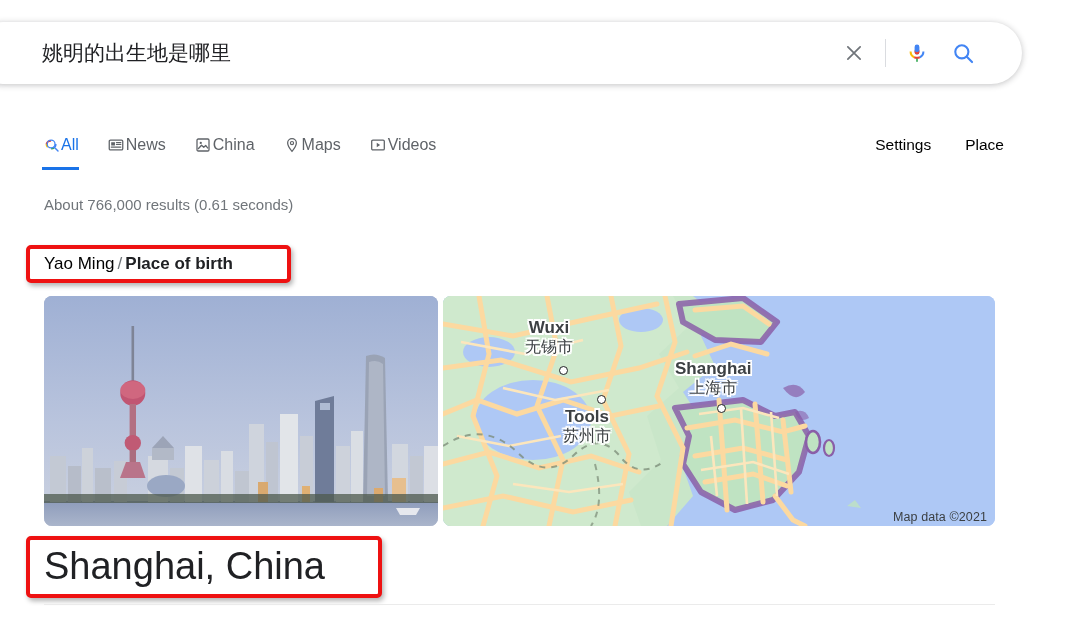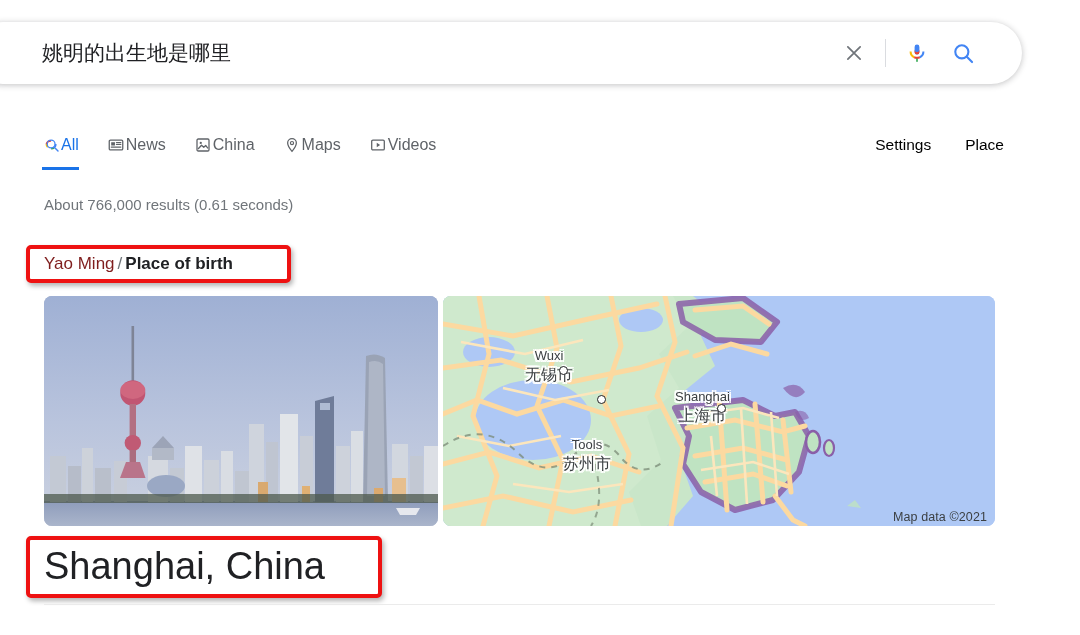--- a/index.html
+++ b/index.html
@@ -106,21 +106,21 @@
   .annot-answer     { left: 26px; top: 536px; width: 356px; height: 62px; }
 
   .breadcrumb {
     position: absolute;
     left: 44px; top: 252px;
     font-size: 17px;
     line-height: 24px;
     white-space: nowrap;
     z-index: 3;
   }
-  .bc-entity { color: #7f1d1d; }
+  .bc-entity { color: #000000; }
   .bc-sep    { color: #70757a; padding: 0 3px; }
   .bc-attr   { color: #202124; font-weight: bold; }
 
   .answer {
     position: absolute;
     left: 44px; top: 540px;
     font-size: 38px;
     line-height: 52px;
     color: #202124;
     white-space: nowrap;
@@ -164,21 +164,21 @@
     text-align: center;
     color: #3c4043;
     text-shadow:
       -1.6px -1.6px 0 #fff,  1.6px -1.6px 0 #fff,
       -1.6px  1.6px 0 #fff,  1.6px  1.6px 0 #fff,
        0 -1.8px 0 #fff, 0 1.8px 0 #fff,
       -1.8px 0 0 #fff, 1.8px 0 0 #fff;
     pointer-events: none;
     white-space: nowrap;
   }
-  .map-label .en { display:block; font-size: 13px; font-weight: normal; line-height: 19px; margin-top: 28px; }
+  .map-label .en { display:block; font-size: 17px; font-weight: bold; line-height: 19px; }
   .map-label .zh { display:block; font-size: 16px; line-height: 19px; font-family: "DejaVu Sans", sans-serif; }
 
   .map-dot {
     position: absolute;
     width: 9px; height: 9px;
     border-radius: 50%;
     background: #fff;
     border: 1.6px solid #202124;
     pointer-events: none;
   }

